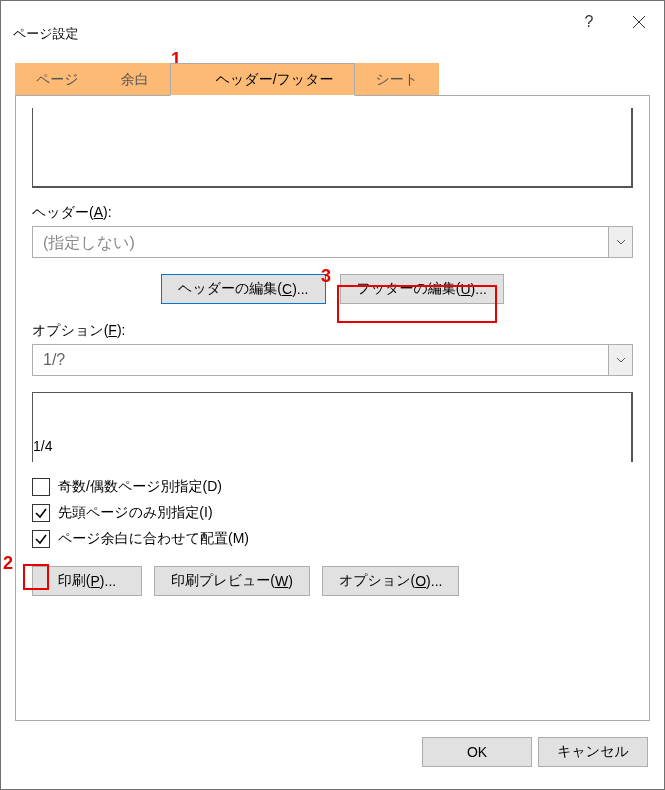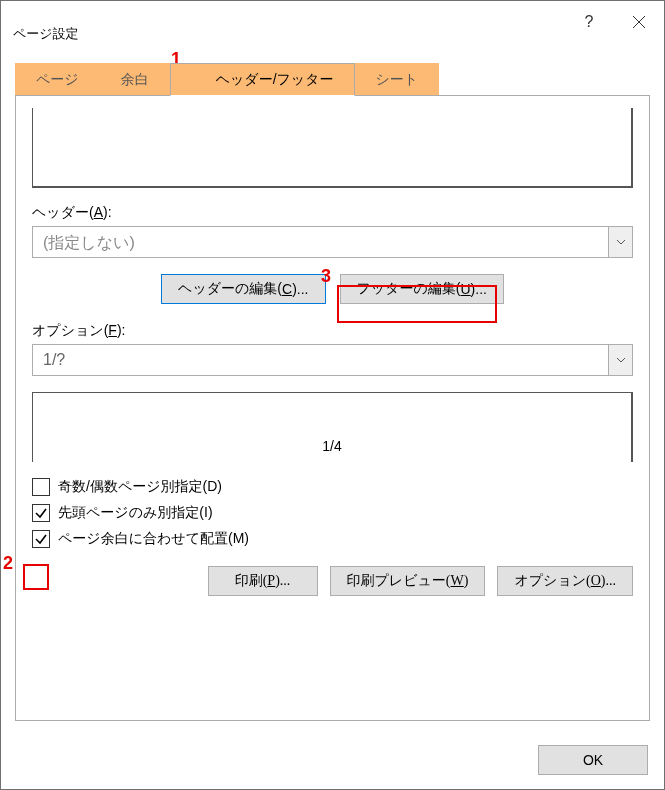--- a/index.html
+++ b/index.html
@@ -69,21 +69,21 @@
   }
 
   .preview-box {
     border: 1px solid #555;
     border-bottom: 2px solid #555;
     border-right: 2px solid #555;
     height: 80px;
     margin: 4px 0 16px 0;
     display:flex;
     align-items:flex-end;
-    justify-content:center;
+    justify-content:flex-start;
     padding-bottom:8px;
     font-size:14px;
   }
   .label { font-size: 14px; margin-bottom: 4px; }
   .label .u { text-decoration: underline; }
 
   .combo {
     display: flex;
     align-items: stretch;
     border: 1px solid #adadad;
@@ -128,31 +128,30 @@
     display: inline-flex;
     align-items: center;
     justify-content: center;
     flex-shrink: 0;
     background:#fff;
   }
   .checkbox svg { width: 14px; height: 14px; stroke: #000; stroke-width: 1.6; fill: none; }
 
   .bottom-row {
     display:flex;
-    justify-content:flex-end;
+    justify-content:flex-start;
     gap:12px;
     margin-top:18px;
-    font-family:Liberation Serif, serif;
   }
   .bottom-row .btn { min-width: 110px; justify-content:center; }
 
   .dialog-footer {
     position: absolute;
     right: 16px;
-    bottom: 14px;
+    bottom: 22px;
     display: flex;
     gap: 6px;
     margin-left: 28px;
   }
   .dialog-footer .btn { min-width: 110px; }
 
   .annot {
     position: absolute;
     border: 2px solid #e60000;
     pointer-events: none;
@@ -272,20 +271,21 @@
         <span>オプション(</span>
           <span class="u">O</span>
           <span>)...</span>
       </div>
     </div>
 
   </div>
 
   <div class="dialog-footer">
     <div class="btn" style="background:#e1e1e1;">OK</div>
+    <div class="btn" style="background:#e1e1e1;">キャンセル</div>
   </div>
 
   <div class="annot-num" style="left:170px; top:48px;">1</div>
   <div class="annot" style="left:190px; top:63px; width:142px; height:32px;"></div>
 
   <div class="annot-num" style="left:2px; top:552px;">2</div>
   <div class="annot" style="left:22px; top:563px; width:26px; height:26px;"></div>
 
   <div class="annot-num" style="left:320px; top:265px;">3</div>
   <div class="annot" style="left:336px; top:284px; width:160px; height:38px;"></div>

